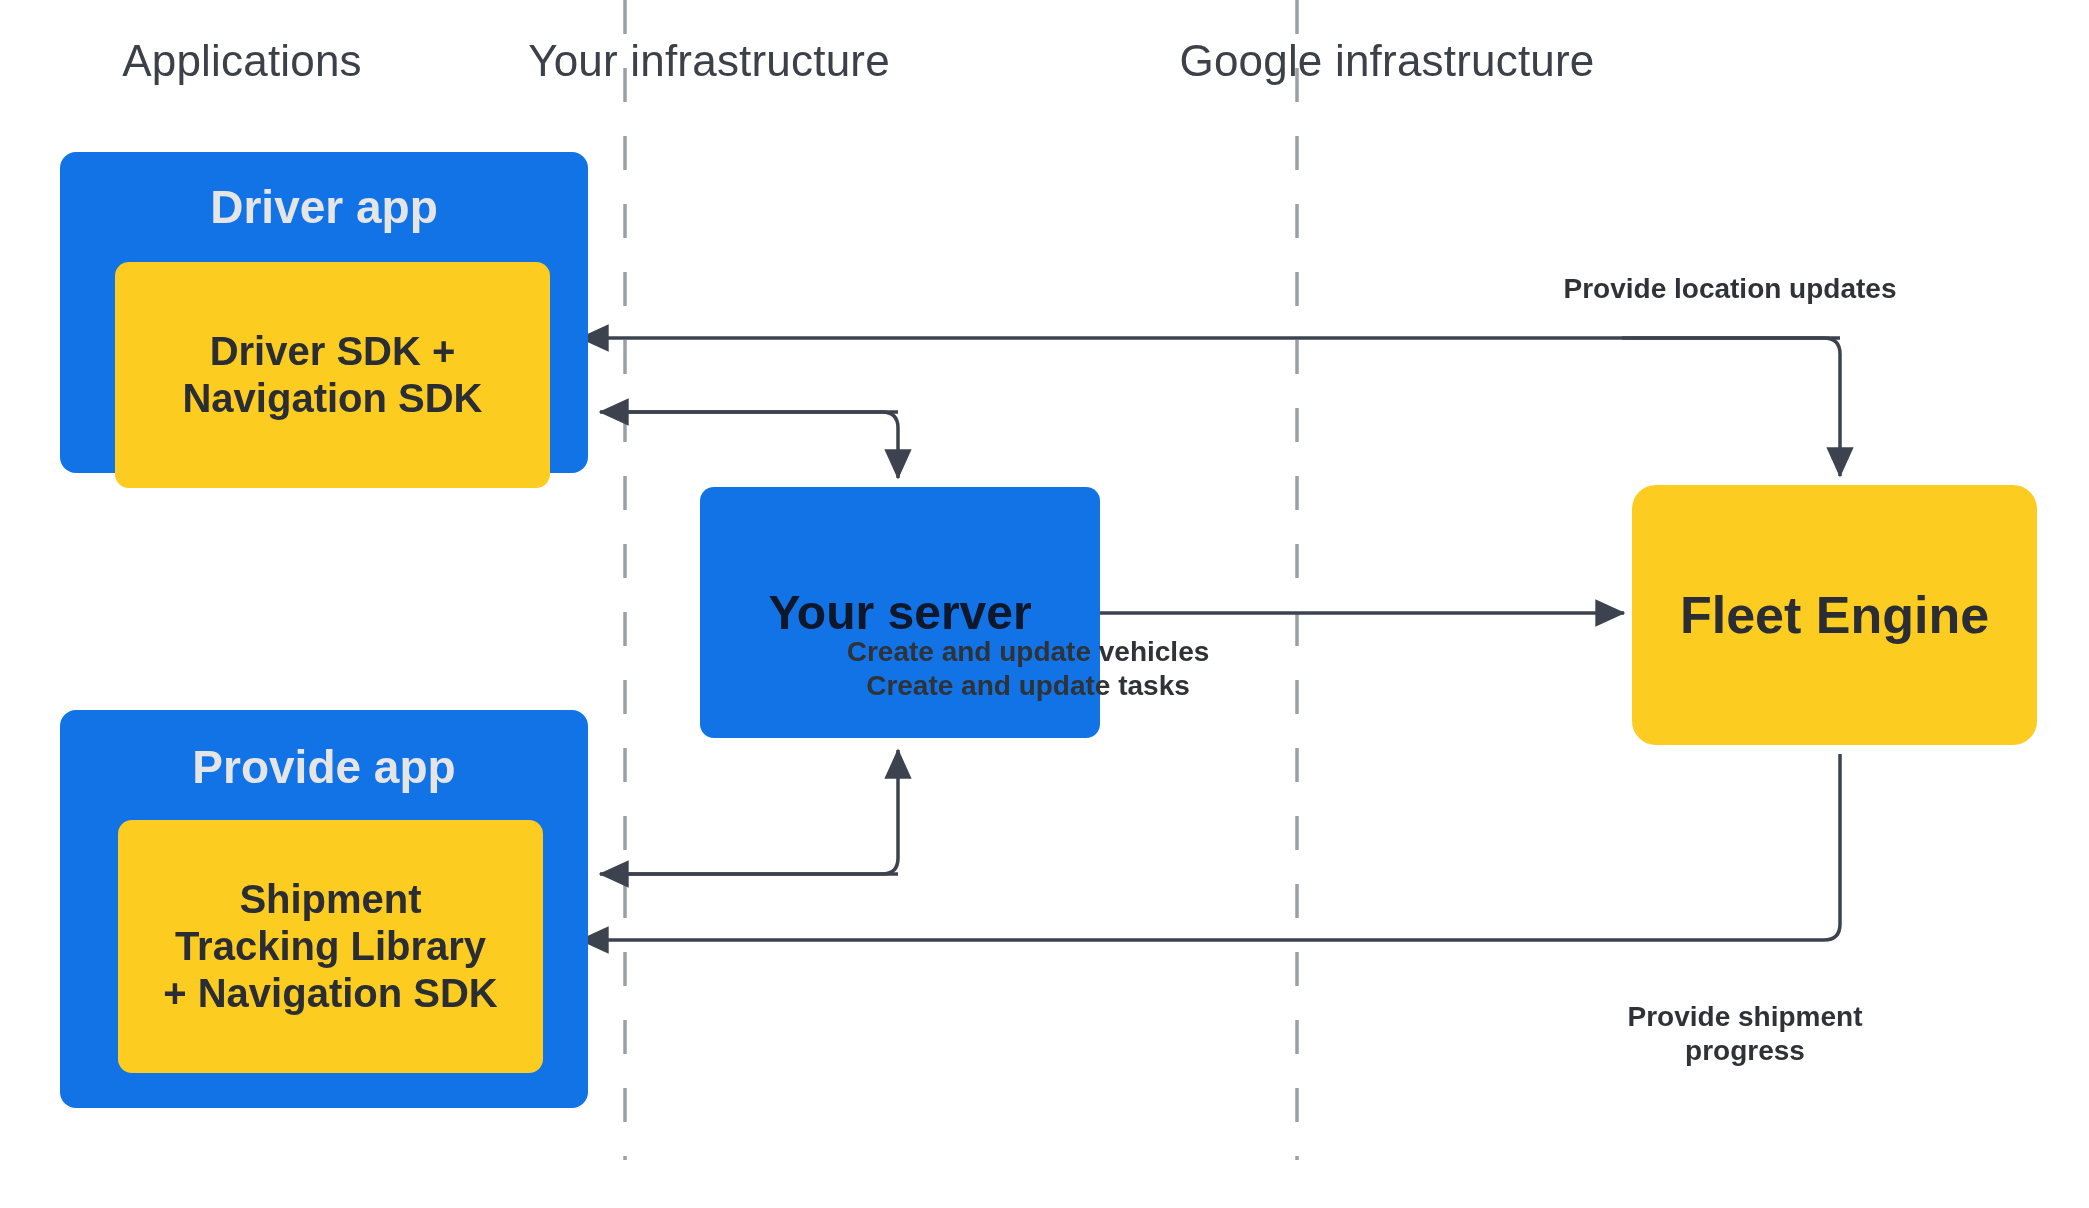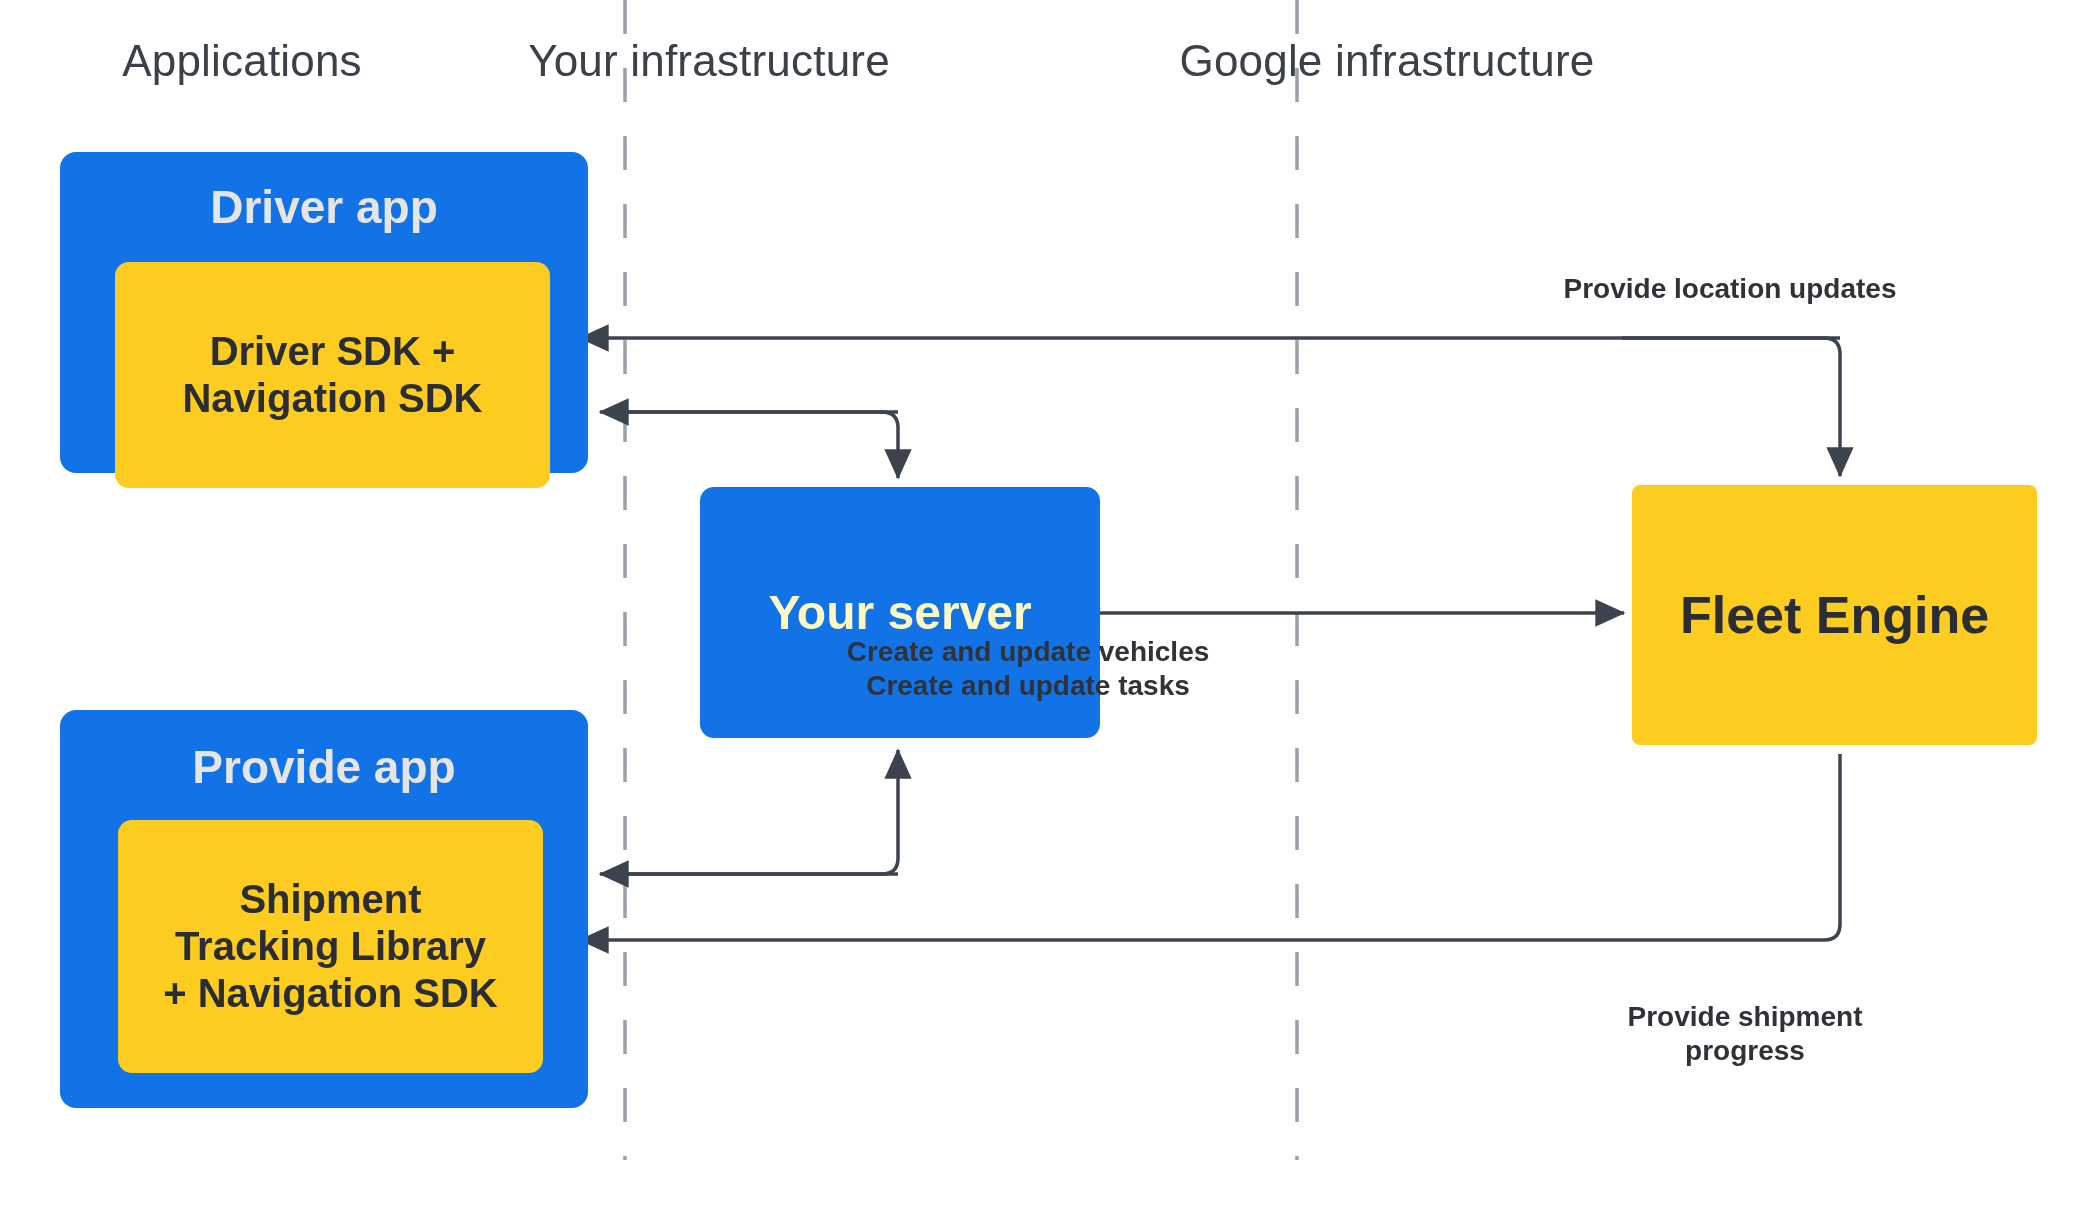--- a/index.html
+++ b/index.html
@@ -81,32 +81,32 @@
   
   .server-box {
     position: absolute;
     background: #1273e6;
     border-radius: 14px;
     display: flex;
     align-items: center;
     justify-content: center;
   }
   .server-label {
-    color: #fef9c3;
+    color: #0f172a;
     font-family: "Liberation Sans", sans-serif;
     font-weight: 700;
     font-size: 48px;
     white-space: nowrap;
   }
 
   
   .engine-box {
     position: absolute;
     background: #fccc20;
-    border-radius: 8px;
+    border-radius: 24px;
     display: flex;
     align-items: center;
     justify-content: center;
   }
   .engine-label {
     color: #2a2d33;
     font-family: "Liberation Sans", sans-serif;
     font-weight: 700;
     font-size: 52px;
     white-space: nowrap;

